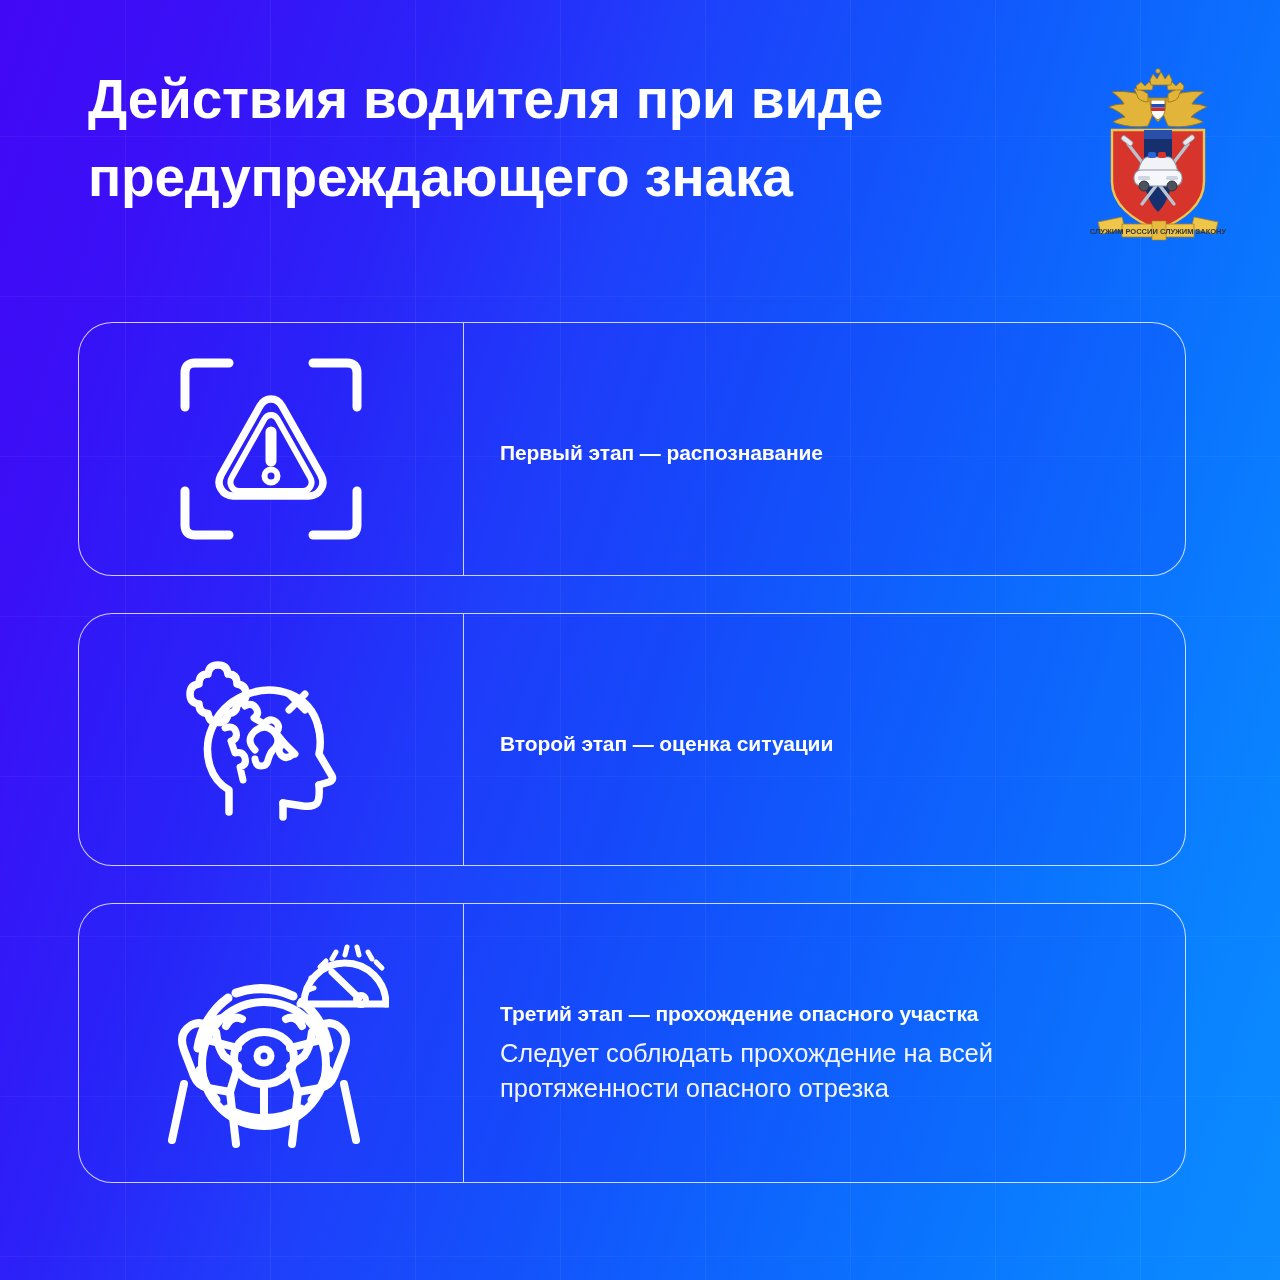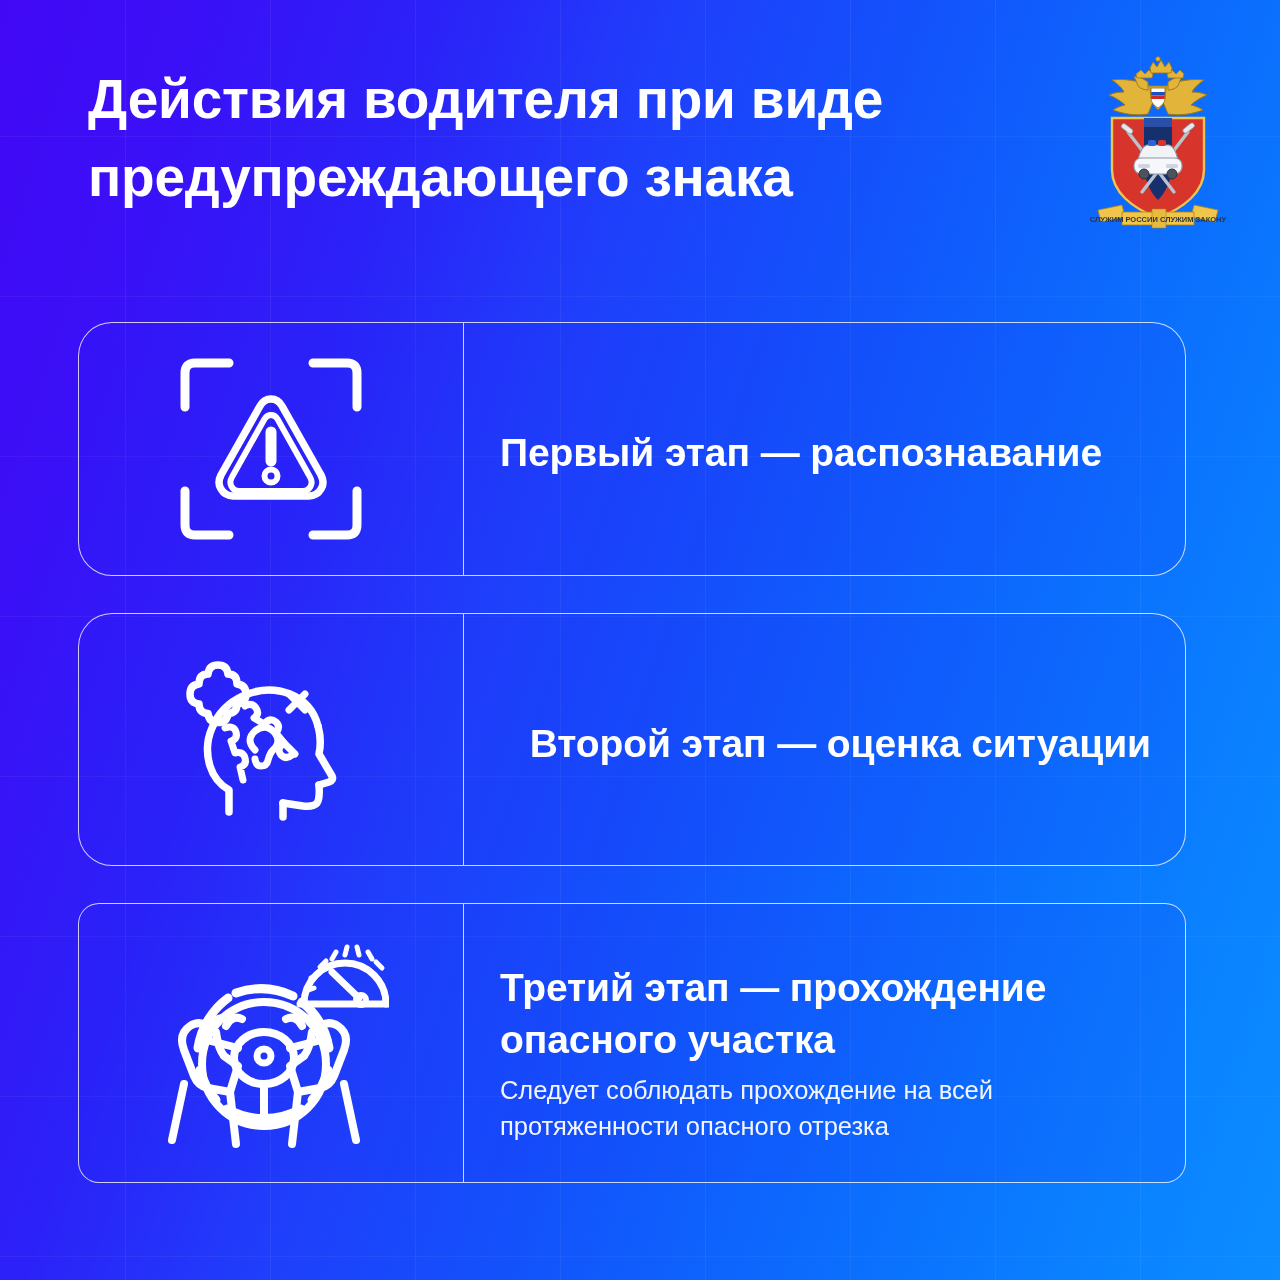--- a/index.html
+++ b/index.html
@@ -62,21 +62,21 @@
     font-size: 55px;
     font-weight: 700;
     line-height: 1.42;
     letter-spacing: -0.2px;
   }
 
   
   .emblem {
     position: absolute;
     right: 52px;
-    top: 52px;
+    top: 64px;
     width: 140px;
     height: 185px;
   }
   .emblem svg { display: block; width: 100%; height: 100%; }
 
   
   .cards {
     position: absolute;
     left: 78px;
     top: 322px;
@@ -89,22 +89,22 @@
     align-items: stretch;
     border: 1.6px solid rgba(255,255,255,0.78);
     border-radius: 34px;
     background: rgba(30, 40, 250, 0.13);
     box-sizing: border-box;
     overflow: hidden;
   }
   .card + .card { margin-top: 37px; }
 
   .card-1 { height: 254px; }
-  .card-2 { height: 253px; text-align: right; }
-  .card-3 { height: 280px; border-radius: 21px; }
+  .card-2 { height: 253px; }
+  .card-3 { height: 280px; }
 
   .card-icon {
     flex: 0 0 385px;
     display: flex;
     align-items: center;
     justify-content: center;
     border-right: 1.6px solid rgba(255,255,255,0.78);
     box-sizing: border-box;
   }
   .card-icon svg {
@@ -121,21 +121,21 @@
     flex-direction: column;
     justify-content: center;
     padding: 0 34px 0 36px;
     box-sizing: border-box;
   }
   .card-3 .card-body { padding-top: 4px; }
 
   .card-heading {
     margin: 16px 0 8px 0;
     color: #ffffff;
-    font-size: 39px;
+    font-size: 21px;
     font-weight: 700;
     line-height: 1.33;
     letter-spacing: -0.1px;
   }
 
   .card-text {
     margin: 0;
     color: #f2f5ff;
     font-size: 25.5px;
     font-weight: 400;

